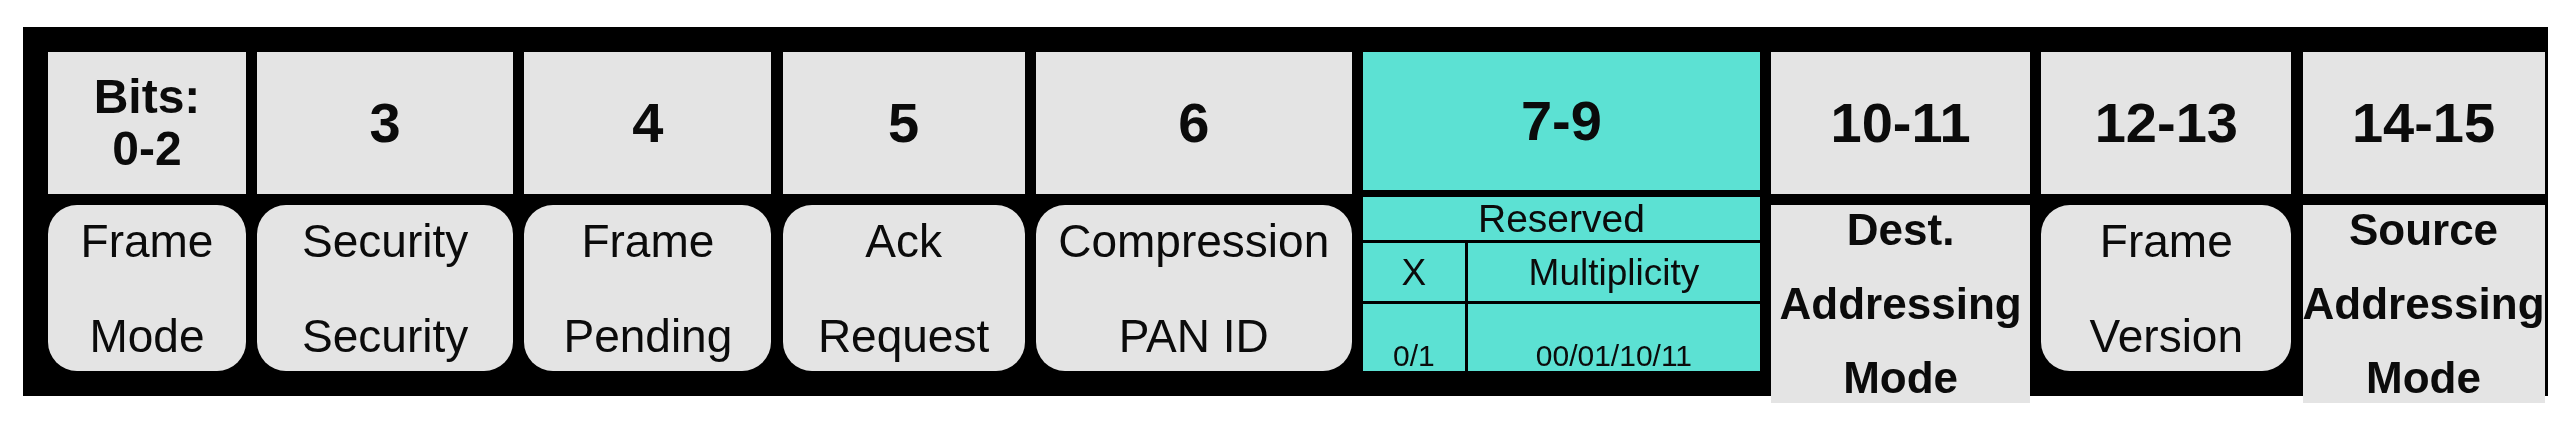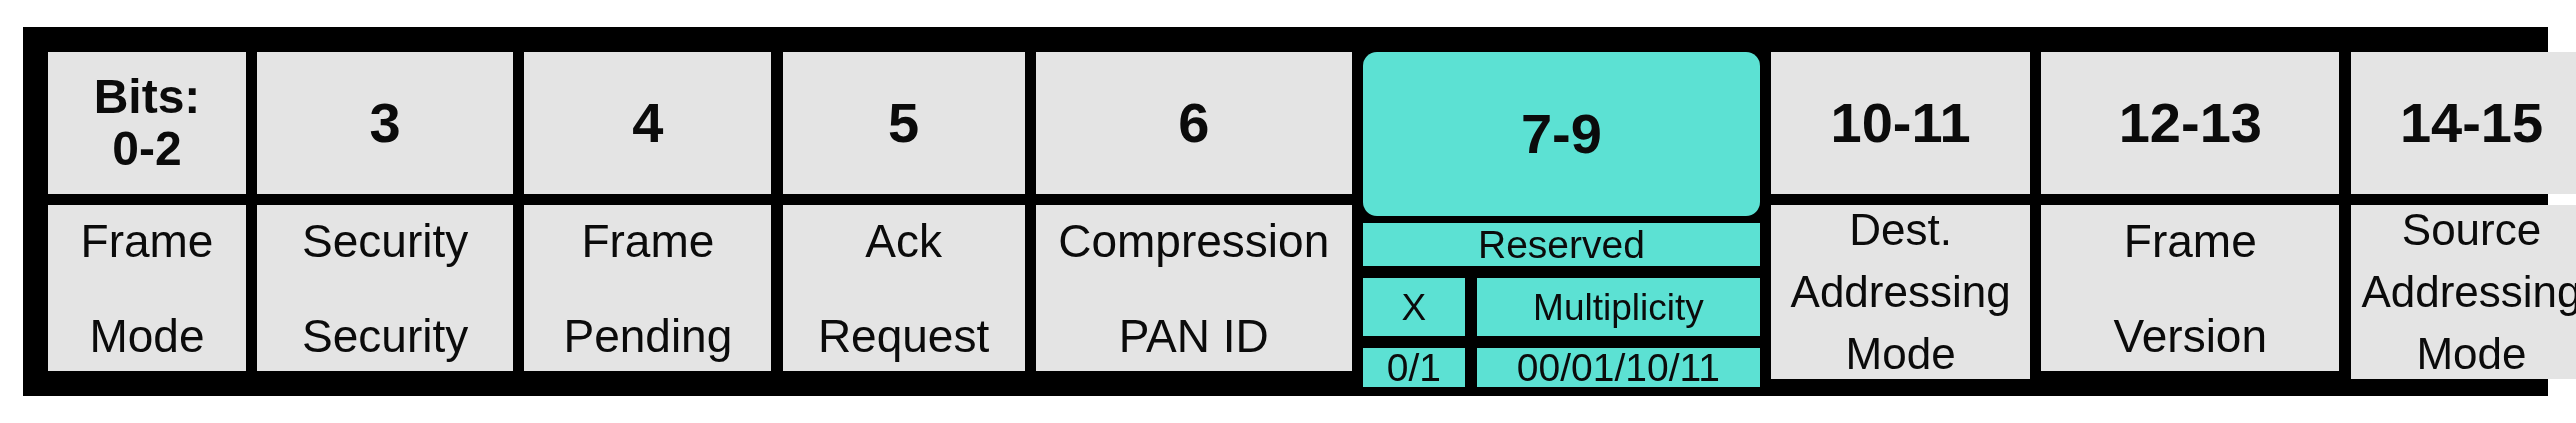--- a/index.html
+++ b/index.html
@@ -36,58 +36,58 @@
     flex: 0 0 auto;
   }
   .col.highlight-col { gap: 7px; }
   .c0 { width: 198px; }
   .c1 { width: 256px; }
   .c2 { width: 247px; }
   .c3 { width: 242px; }
   .c4 { width: 316px; }
   .c5 { width: 397px; }
   .c6 { width: 259px; }
-  .c7 { width: 298px; }
+  .c7 { width: 250px; }
   .c8 { width: 242px; }
   .cell {
     background: var(--cell-bg, #e4e4e4);
     display: flex;
     flex-direction: column;
     align-items: center;
     justify-content: center;
     text-align: center;
   }
   .cell.teal { background: var(--highlight, #5ce1d3); }
   .header-cell {
     height: 142px;
     font-weight: bold;
     font-size: 56px;
     line-height: 1.08;
     flex: 0 0 auto;
   }
-  .highlight-col .header-cell { height: 164px; border-radius: 14px; }
+  .highlight-col .header-cell { height: 138px; }
   .c0 .header-cell { font-size: 48px; }
   .body-cell { flex: 1 1 auto; }
-  .lines-2 { font-size: 46px; gap: 41px; }
-  .lines-3 { font-size: 44px; gap: 12px; }
+  .lines-2 { font-size: 46px; gap: 41px; border-radius: 29px; }
+  .lines-3 { font-size: 44px; gap: 24px; font-weight: bold; }
   .panel {
     flex: 1 1 auto;
     display: grid;
     grid-template-columns: 102px 1fr;
     grid-template-rows: 43px 58px 1fr;
-    gap: 12px;
+    gap: 3px;
   }
   .reserved-title {
     grid-column: 1 / 3;
     grid-row: 1;
     font-size: 39px;
     line-height: 1;
   }
   .sub-header { font-size: 37px; line-height: 1; }
-  .sub-value  { font-size: 39px; line-height: 1; }
+  .sub-value  { font-size: 30px; line-height: 1; justify-content: flex-end; }
   .pos-r2c1 { grid-column: 1; grid-row: 2; }
   .pos-r2c2 { grid-column: 2; grid-row: 2; justify-content: center; }
   .pos-r3c1 { grid-column: 1; grid-row: 3; }
   .pos-r3c2 { grid-column: 2; grid-row: 3; }
 </style>
 </head>
 <body>
 
 <div class="stage">
   <div class="bit-table">

